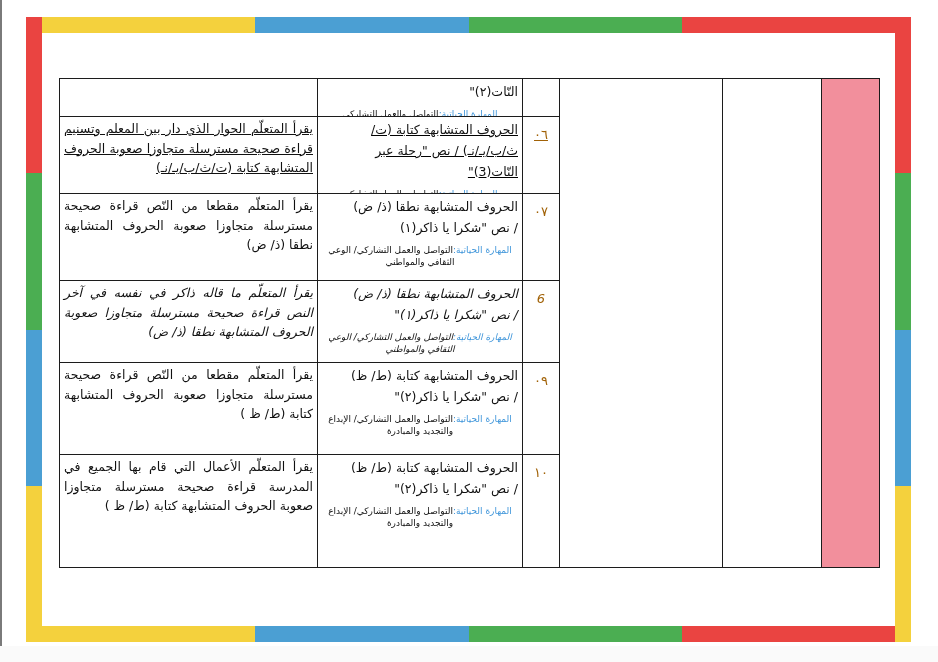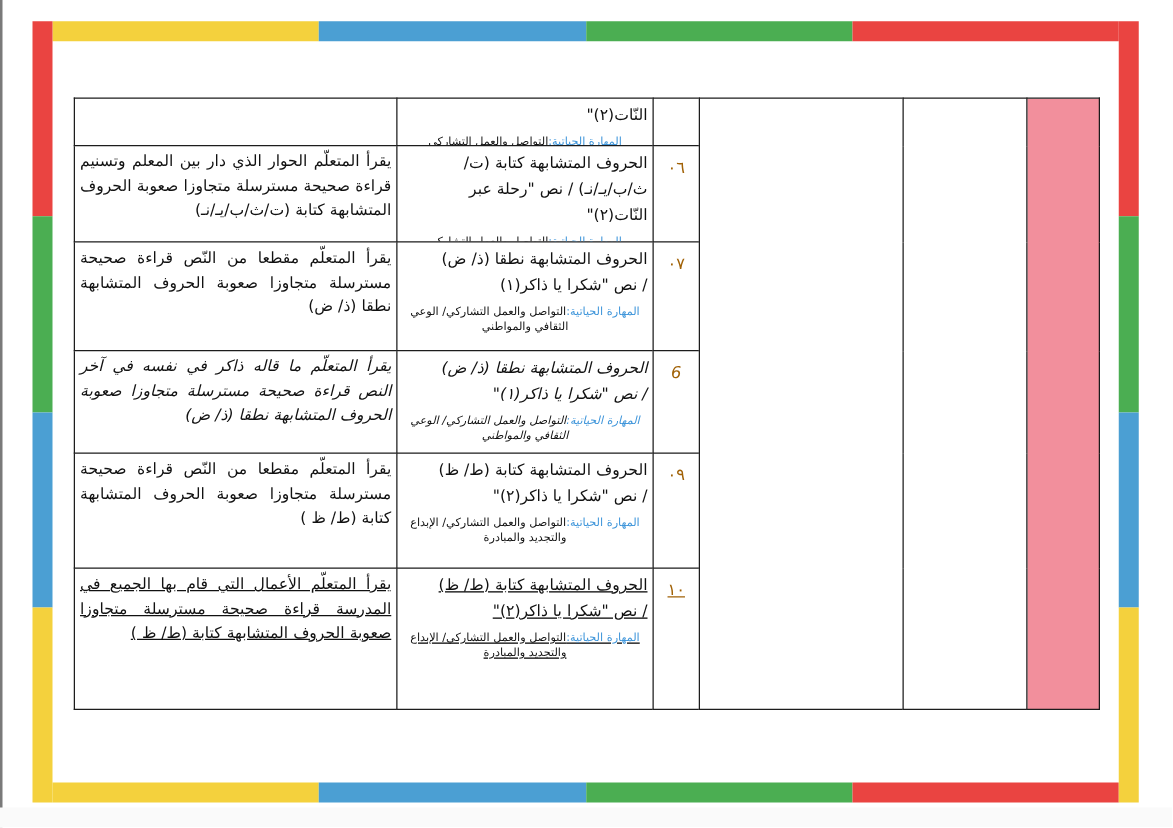--- a/index.html
+++ b/index.html
@@ -18,22 +18,22 @@
   .c-red{background:#ea4441;} .c-green{background:#4bae52;}
   .c-blue{background:#4b9fd3;} .c-yellow{background:#f4d13d;}
 
   
   .table-wrap{position:absolute;left:60px;top:78px;width:820px;height:495px;direction:rtl;}
   table.main{border-collapse:collapse;table-layout:fixed;width:820px;direction:rtl;}
   table.main td{border:1px solid #1c1c1c;padding:0;vertical-align:top;}
   table.main{border:1.5px solid #1c1c1c;}
   td.pinkcol{background:#f28f9c;}
   .inner{box-sizing:border-box;overflow:hidden;padding:2px 4px;}
-  .h39{height:37px;} .h78{height:76px;} .h88{height:86px;}
-  .h83{height:81px;font-style:italic;} .h93{height:91px;} .h114{height:112px;text-decoration:underline;}
+  .h39{height:37px;} .h78{height:76px;text-decoration:underline;} .h88{height:86px;}
+  .h83{height:81px;font-style:italic;} .h93{height:91px;} .h114{height:112px;}
 
   .desc-txt{font-size:12.5px;line-height:19.5px;color:#111;text-align:justify;}
   .obj-main{font-size:12.5px;line-height:21px;color:#111;text-align:right;white-space:pre-line;}
   .skill{margin-top:6px;font-size:9px;line-height:12px;text-align:center;color:#111;}
   .skill-label{color:#3e95da;}
   .num-txt{font-size:13px;color:#a16207;text-align:center;padding-top:10px;direction:ltr;}
 
   .page-num{position:absolute;left:0;top:620px;width:938px;text-align:center;
             font-size:8px;color:#111;z-index:5;}
 </style>
@@ -98,21 +98,21 @@
             </td>
       </tr>
       <tr>
         <td>
               <div class="inner h78 num-txt">٠٦</div>
             </td>
         <td>
           <div class="inner h78">
             <div class="obj-main">الحروف المتشابهة كتابة (ت/
 ث/ب/يـ/نـ)  / نص "رحلة عبر
-النّات(٢)"</div>
+النّات(3)"</div>
             <div class="skill"><span class="skill-label">المهارة الحياتية:</span><span>التواصل والعمل التشاركي</span></div>
           </div>
         </td>
         <td>
               <div class="inner h78 desc-txt">يقرأ المتعلّم الحوار الذي دار بين المعلم وتسنيم قراءة صحيحة مسترسلة متجاوزا صعوبة الحروف المتشابهة كتابة (ت/ث/ب/يـ/نـ)</div>
             </td>
       </tr>
       <tr>
         <td>
               <div class="inner h88 num-txt">٠٧</div>

